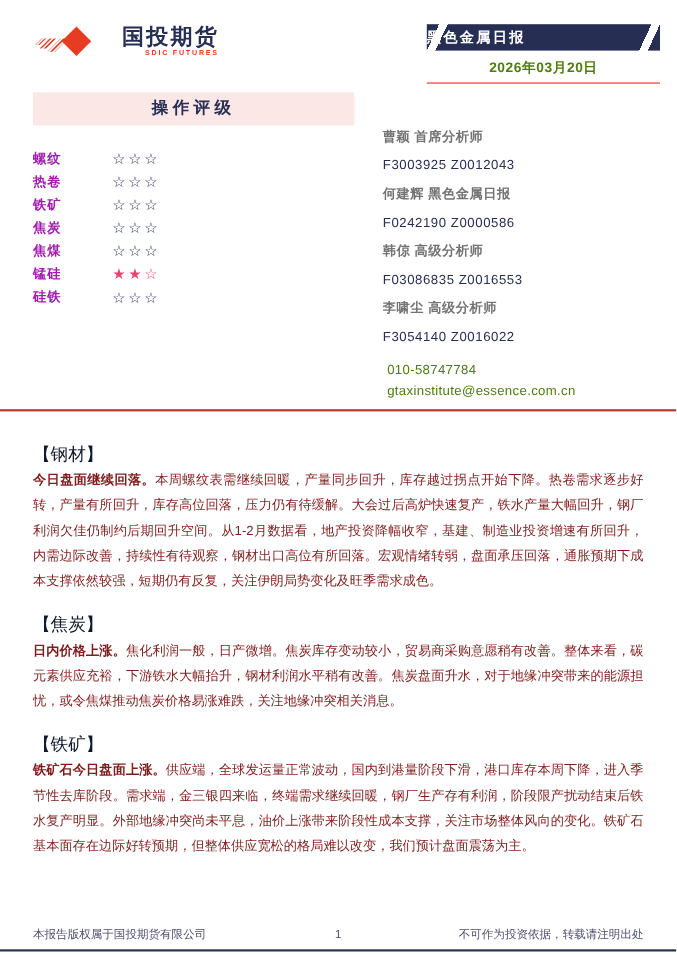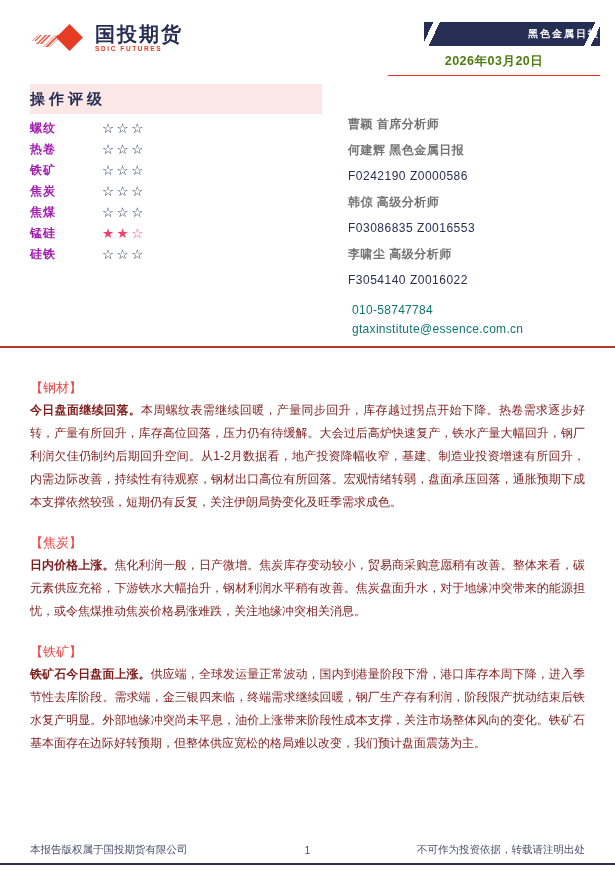--- a/index.html
+++ b/index.html
@@ -5,59 +5,58 @@
   * { margin:0; padding:0; box-sizing:border-box; }
   html,body { background:#ffffff; }
   body { font-family:"Liberation Sans","DejaVu Sans",sans-serif; }
   .page{
     position:relative; width:615px; height:870px; margin:0 auto;
     background:#ffffff; overflow:hidden;
   }
   
   .header{ display:flex; justify-content:space-between; align-items:flex-start;
            padding:20px 15px 0 30px; }
-  .logo{ display:flex; align-items:center; gap:7px; }
+  .logo{ display:flex; align-items:center; gap:23px;text-align:right; }
   .logo-mark{ width:58px; height:36px; display:block; }
   .logo-text{ line-height:1; }
   .logo-cn{ font-size:20px; font-weight:bold; color:#272e54; letter-spacing:2px; }
   .logo-en{ font-size:6.5px; font-weight:bold; color:#e63c23; letter-spacing:1.6px; margin-top:2px; }
   .head-right{ width:212px; margin-top:2px; }
   .banner{
-    height:24px; line-height:24px; text-align:right;
-    color:#ffffff; font-size:10px; font-weight:bold; letter-spacing:2px;
+    height:24px; line-height:24px; text-align:left;
+    color:#ffffff; font-size:13px; font-weight:bold; letter-spacing:2px;
     background:linear-gradient(115deg,
       #272e54 0 5%, #ffffff 5% 8.5%, #272e54 8.5% 91.5%, #ffffff 91.5% 95%, #272e54 95% 100%);
-    margin-left:36px;
   }
   .date{
     margin-top:7px; text-align:center; color:#4d7c0f; font-size:12.5px; font-weight:bold;
     padding-bottom:5px; border-bottom:1.5px solid #e0301e; letter-spacing:0.5px;
   }
   
   .columns{ display:flex; padding:8px 15px 0 30px; }
   .col-left{ width:292px; }
   .col-right{ margin-left:26px; width:252px; padding-top:27px; }
   .rating-title{
     background:#fce7e7; color:#272e54; font-size:15px; font-weight:bold;
-    text-align:left; letter-spacing:4px; height:30px; line-height:30px; margin-bottom:4px;
+    text-align:center; letter-spacing:4px; height:30px; line-height:30px; margin-bottom:20px;
   }
   .rating-row{ display:flex; align-items:center; height:21px; }
   .r-label{ width:72px; font-size:12px; font-weight:bold; color:#a21caf; letter-spacing:1px; }
   .stars{ font-size:13.5px; color:#272e54; letter-spacing:2.5px; line-height:1; }
   .stars.hot{ color:#f43f6e; }
   .analyst-name{ font-size:12px; font-weight:bold; color:#737373; height:26px; line-height:26px; letter-spacing:0.5px; }
   .analyst-cert{ font-size:12px; color:#272e54; height:26px; line-height:26px; letter-spacing:0.5px; }
   .contact{ margin-top:8px; padding-left:4px; }
-  .contact-line{ font-size:12px; color:#0f766e; height:19px; line-height:19px; letter-spacing:0.3px; }
+  .contact-line{ font-size:12px; color:#4d7c0f; height:19px; line-height:19px; letter-spacing:0.3px; }
   
   .red-divider{ margin-top:7px; height:2px; background:#b03a2e; width:100%; }
   
   .body{ padding:28px 30px 0 30px; }
   .section{ margin-bottom:17px; }
-  .section-title{ font-size:13px; color:#ef4444; line-height:23px; }
+  .section-title{ font-size:16px; color:#0f172a; line-height:23px; }
   .section-text{ font-size:12px; color:#7f1d1d; line-height:23px; text-align:justify; }
   .section-text .lead{ font-weight:bold; }
   
   .footer{
     position:absolute; left:0; bottom:13px; width:100%;
     display:flex; justify-content:space-between; align-items:center;
     padding:0 30px; font-size:10.5px; color:#4c4e6e;
   }
   .footer .f-center{ position:absolute; left:0; right:0; text-align:center; }
   .bottom-line{ position:absolute; left:0; bottom:5px; width:100%; height:2px; background:#2b3154; }
@@ -125,20 +124,21 @@
       </div>
       <div class="rating-row">
         <span class="r-label">硅铁</span>
         <span class="stars">☆☆☆</span>
       </div>
     </div>
 
     <div class="col-right">
       <div class="analyst">
         <div class="analyst-name">曹颖 首席分析师</div>
+        <div class="analyst-cert">F3003925 Z0012043</div>
       </div>
       <div class="analyst">
         <div class="analyst-name">何建辉 黑色金属日报</div>
         <div class="analyst-cert">F0242190 Z0000586</div>
       </div>
       <div class="analyst">
         <div class="analyst-name">韩倞 高级分析师</div>
         <div class="analyst-cert">F03086835 Z0016553</div>
       </div>
       <div class="analyst">

